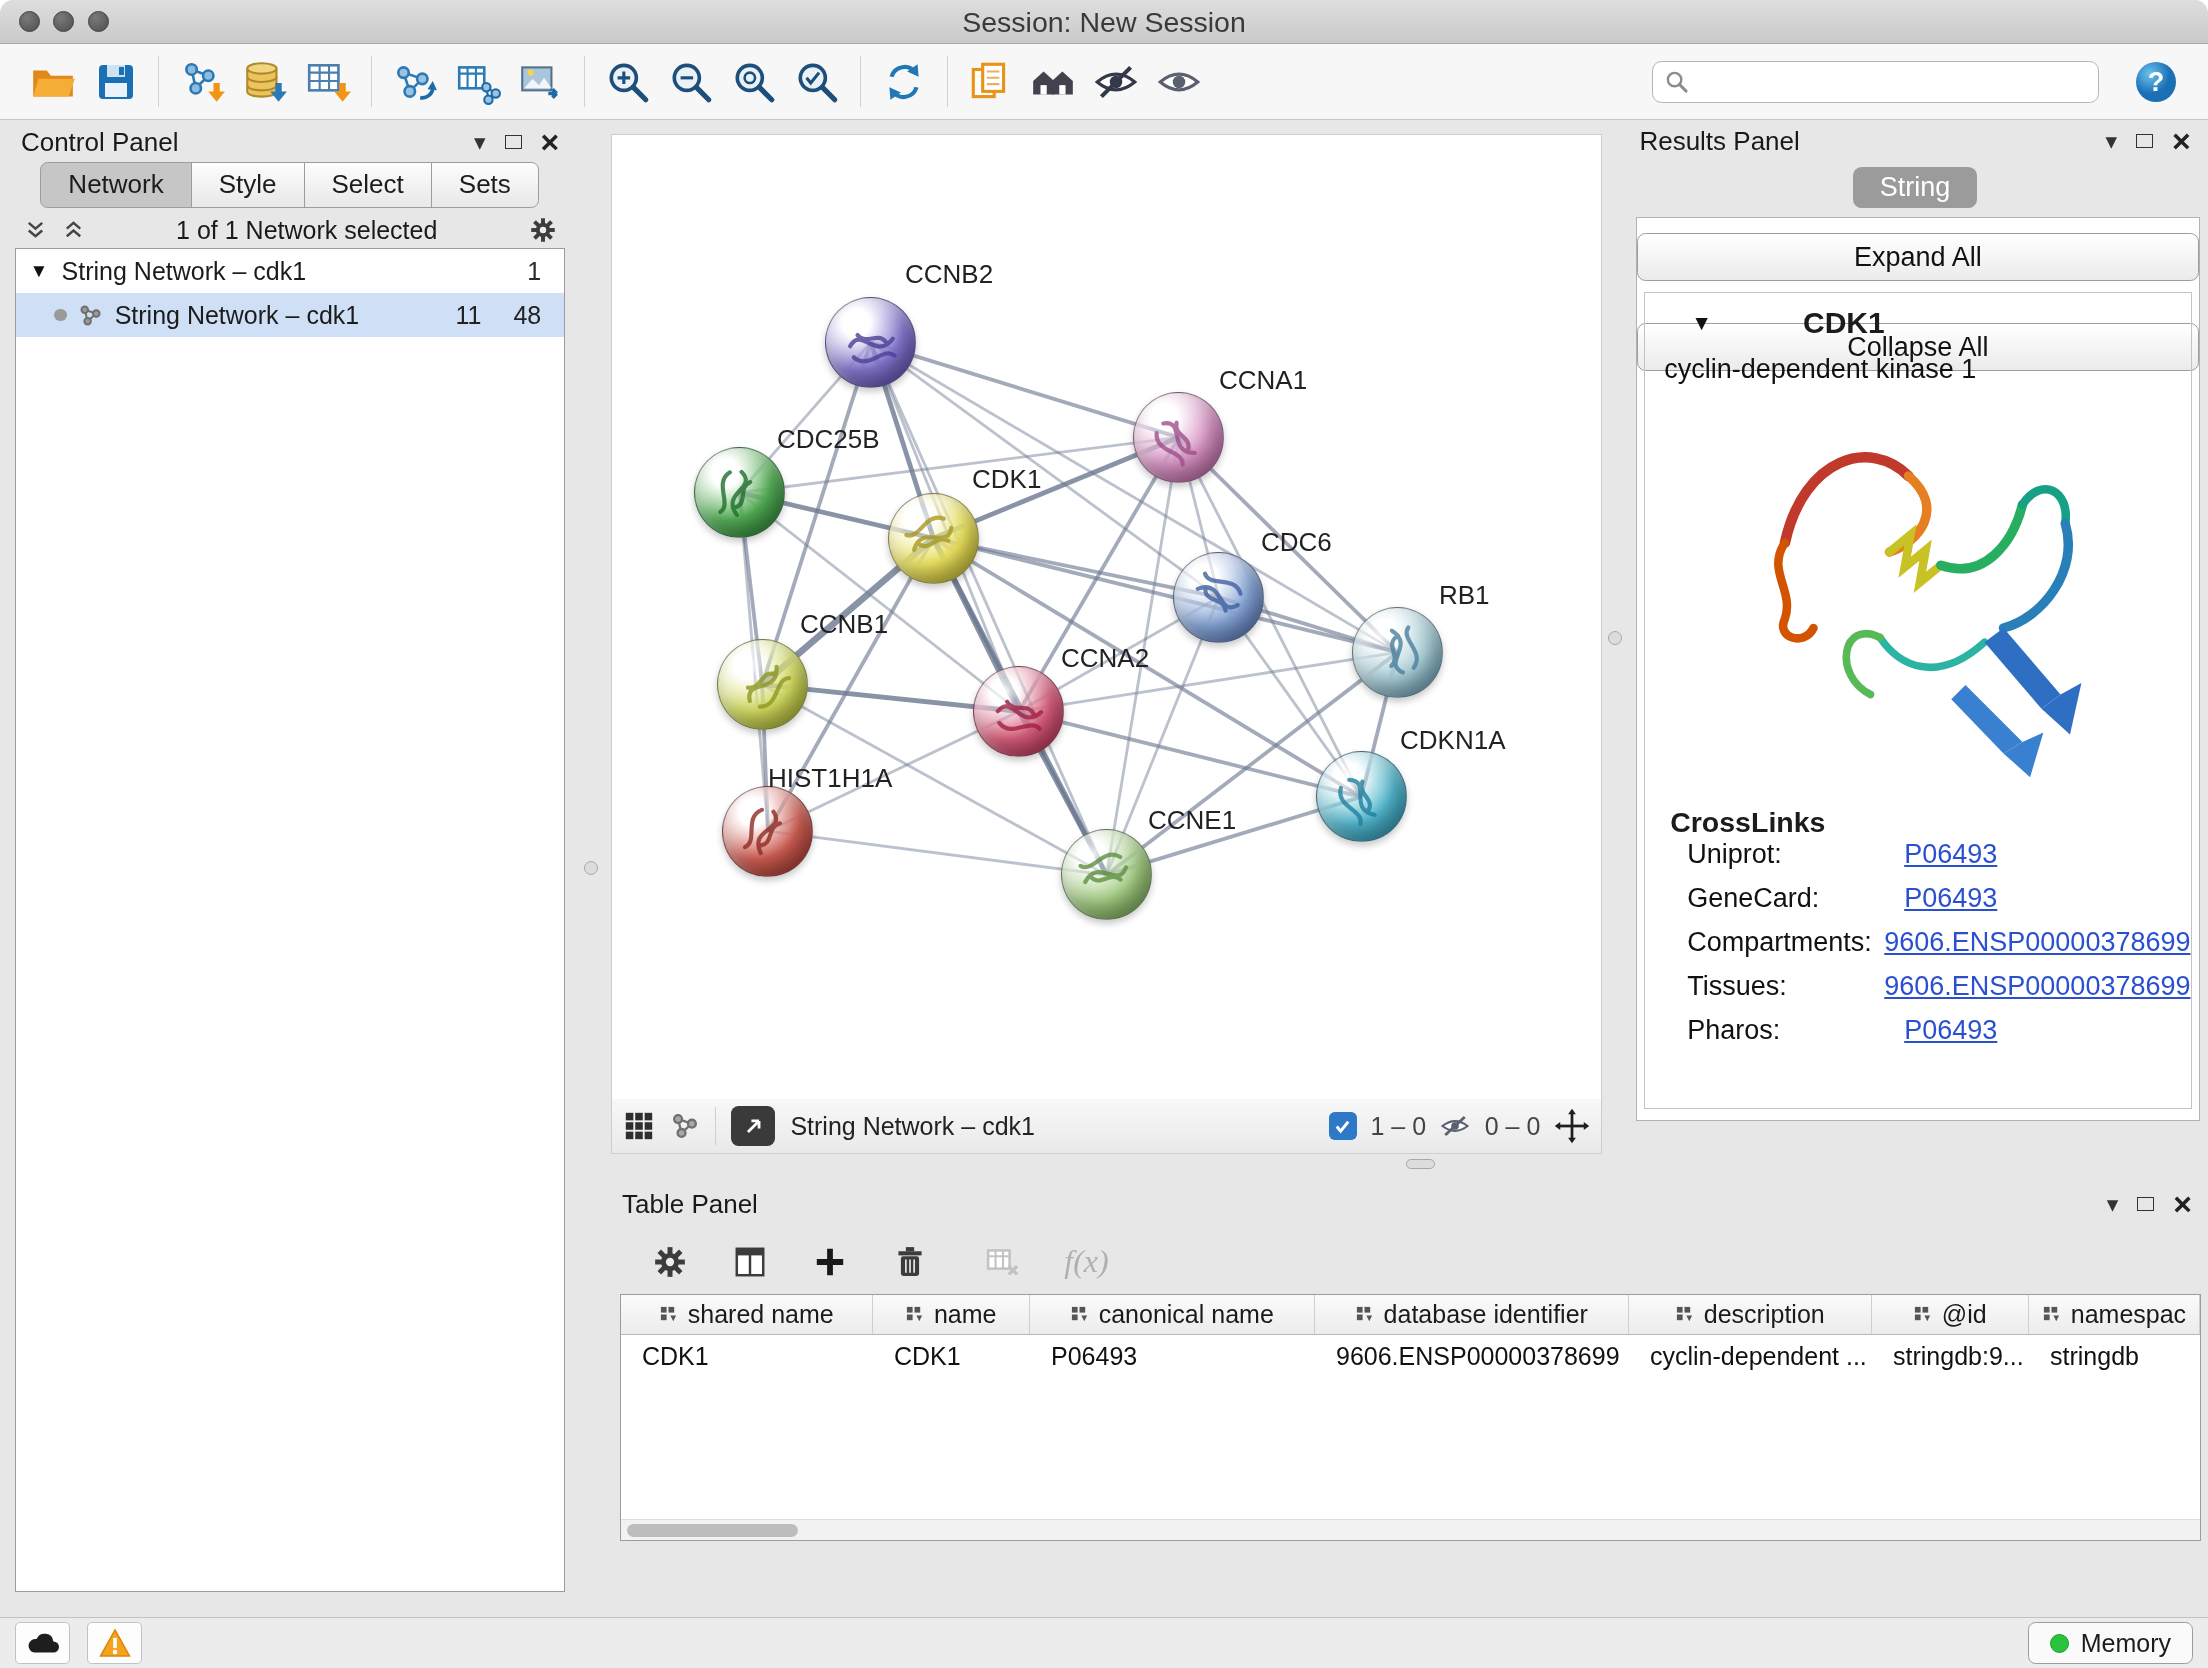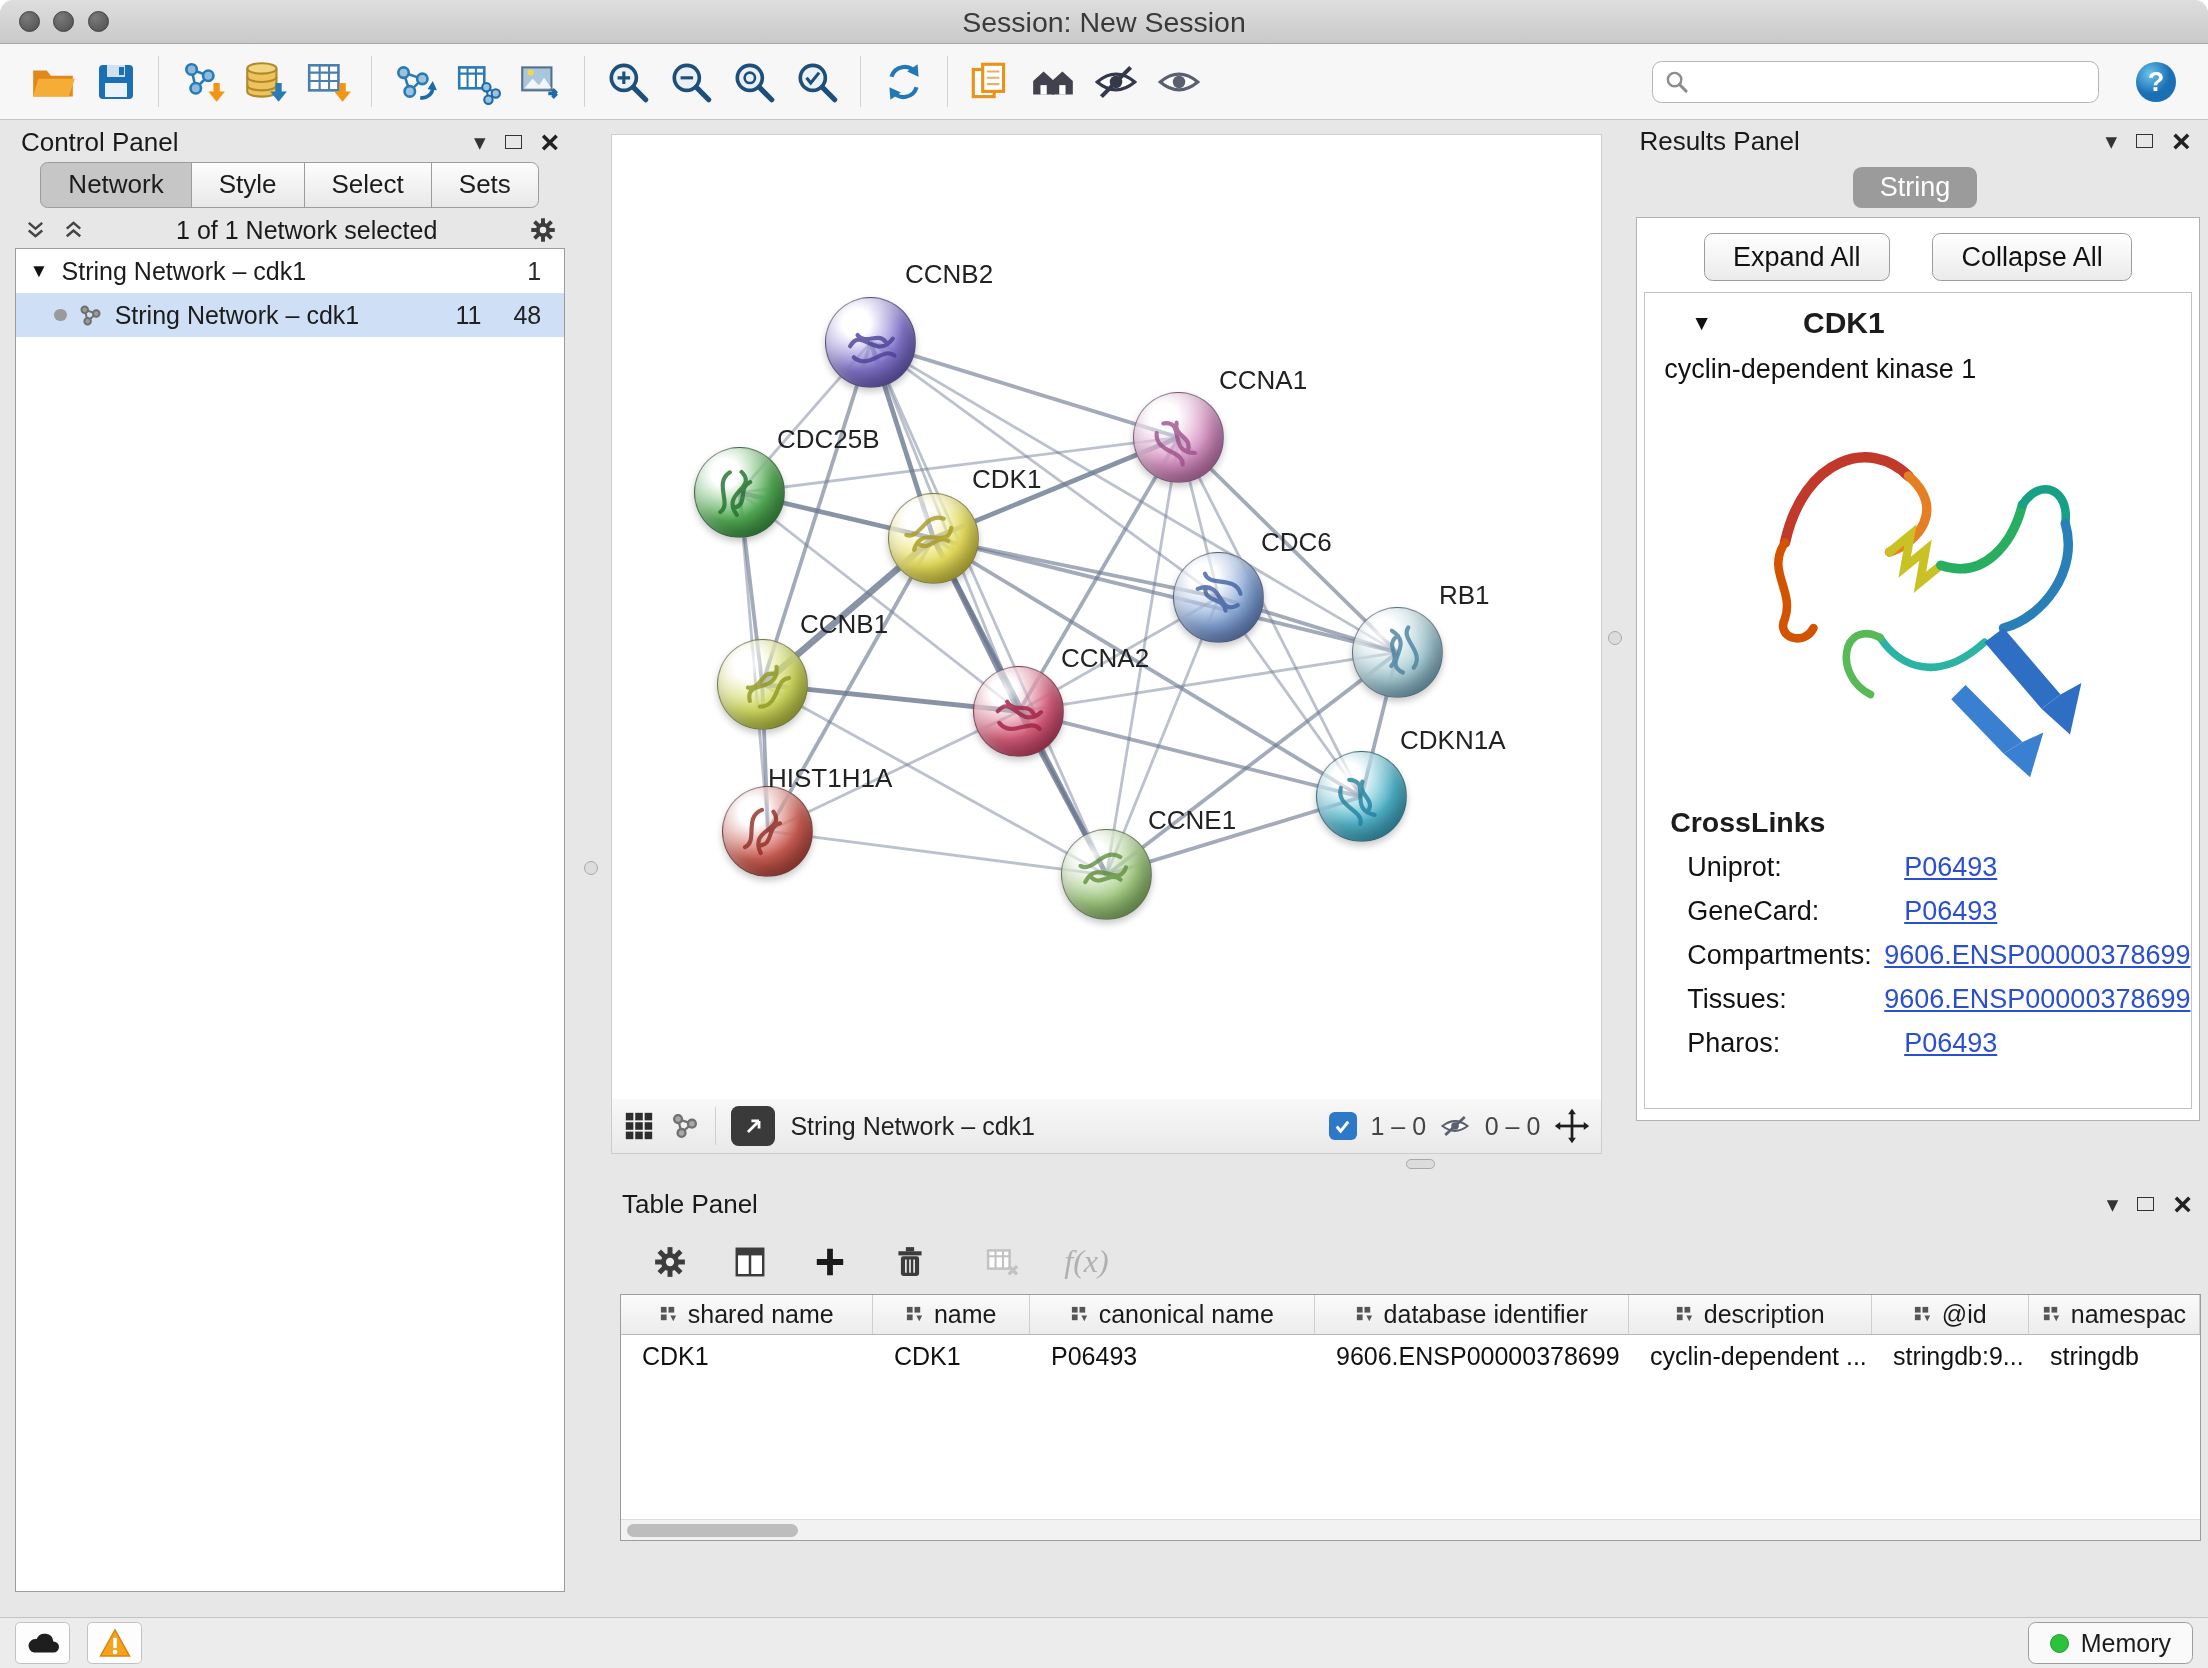--- a/index.html
+++ b/index.html
@@ -66,31 +66,31 @@
   .nb-right{margin-left:auto;display:flex;align-items:center;gap:13.3px;}
   .nb-check{width:28.5px;height:28.5px;background:#2e78c8;border-radius:5.7px;display:flex;align-items:center;justify-content:center;}
   .splitter-dot{position:absolute;width:14.3px;height:14.3px;border-radius:50%;background:#dcdcdc;border:1px solid #a8a8a8;}
   .splitter-pill{position:absolute;width:28.5px;height:9.5px;border-radius:4.8px;background:#dcdcdc;border:1px solid #a8a8a8;}
   
   .results-panel{position:absolute;left:1628px;top:126px;width:574px;height:1004px;}
   .rp-header{display:flex;align-items:center;height:30px;padding:0 11.4px;}
   .string-badge{margin:11.4px auto 0;width:max-content;background:#9b9b9b;color:#fff;
     font-size:27px;padding:4.8px 27px;border-radius:8.6px;}
   .rp-box{position:absolute;left:7.6px;right:1.9px;top:91px;height:904px;background:#fff;border:1px solid #b2b2b2;}
-  .rp-buttons{display:flex;justify-content:center;gap:42px;padding:15px 0;}
+  .rp-buttons{display:flex;justify-content:center;gap:42px;padding:15px 0;flex-direction:column;}
   .rp-btn{border:1px solid #9c9c9c;border-radius:8.6px;background:linear-gradient(#ffffff,#ebebeb);
     font-size:27px;padding:7.6px 28.5px;color:#111;}
   .rp-inner{position:absolute;left:7.6px;right:7.6px;top:74px;bottom:11.4px;border:1px solid #c3c3c3;overflow:hidden;}
   .rp-protein-header{display:flex;align-items:center;padding:13.3px 0 5.7px 46px;}
   .rp-protein-header .tri{font-size:21px;color:#111;}
   .rp-protein-name{font-size:30px;font-weight:bold;margin-left:91px;}
   .rp-desc{font-size:27px;padding:7.6px 0 0 19px;color:#111;}
   .rp-protein-img{display:block;margin:15px auto 7.6px;}
   .rp-crosslinks-title{font-size:28.5px;font-weight:bold;padding-left:25px;margin-top:5.7px;}
-  .rp-row{display:flex;align-items:flex-end;height:44px;font-size:27px;padding-left:42px;}
+  .rp-row{display:flex;align-items:flex-start;height:44px;font-size:27px;padding-left:42px;}
   .rp-row .lbl{width:217px;color:#111;}
   .rp-row .lnk{color:#2a4fd0;text-decoration:underline;}
   
   .table-panel{position:absolute;left:605px;top:1172px;width:1604px;height:447px;}
   .tp-header{display:flex;align-items:center;height:32px;padding:0 17px;margin-top:16px;}
   .tp-toolbar{display:flex;align-items:center;gap:42px;padding:13.3px 0 0 46px;height:70px;}
   .tbl-box{position:absolute;left:15px;right:7.6px;top:122px;height:247px;background:#fff;border:1px solid #9c9c9c;overflow:hidden;}
   .tbl-head{display:flex;height:40px;background:linear-gradient(#fbfbfb,#ececec);border-bottom:1px solid #b8b8b8;}
   .tbl-hc{display:flex;align-items:center;justify-content:center;gap:9.5px;border-right:1px solid #cfcfcf;font-size:25px;color:#1a1a1a;}
   .tbl-rowline{display:flex;height:42px;}

